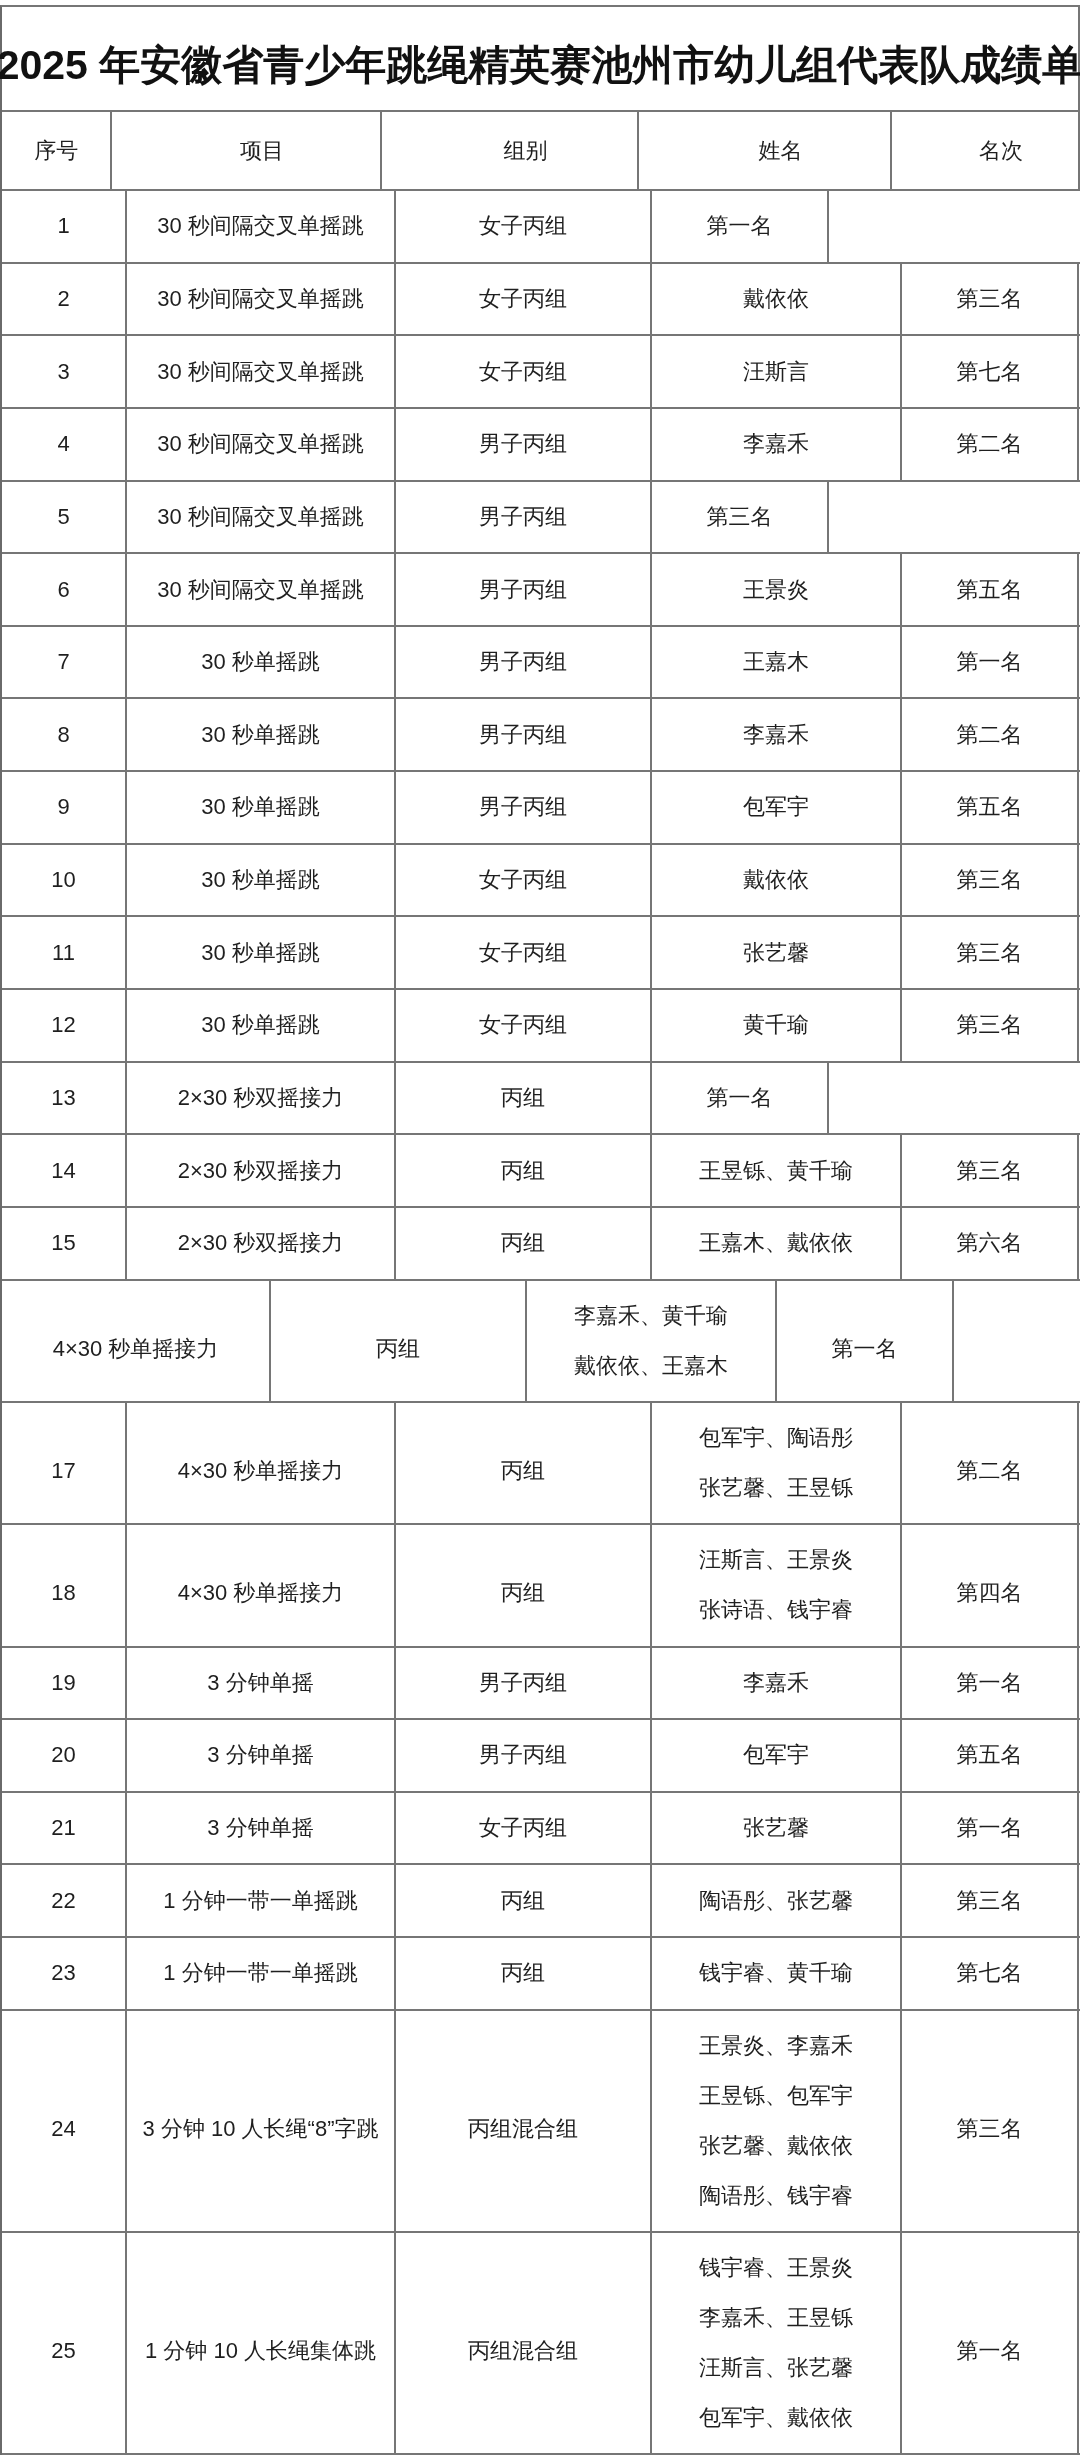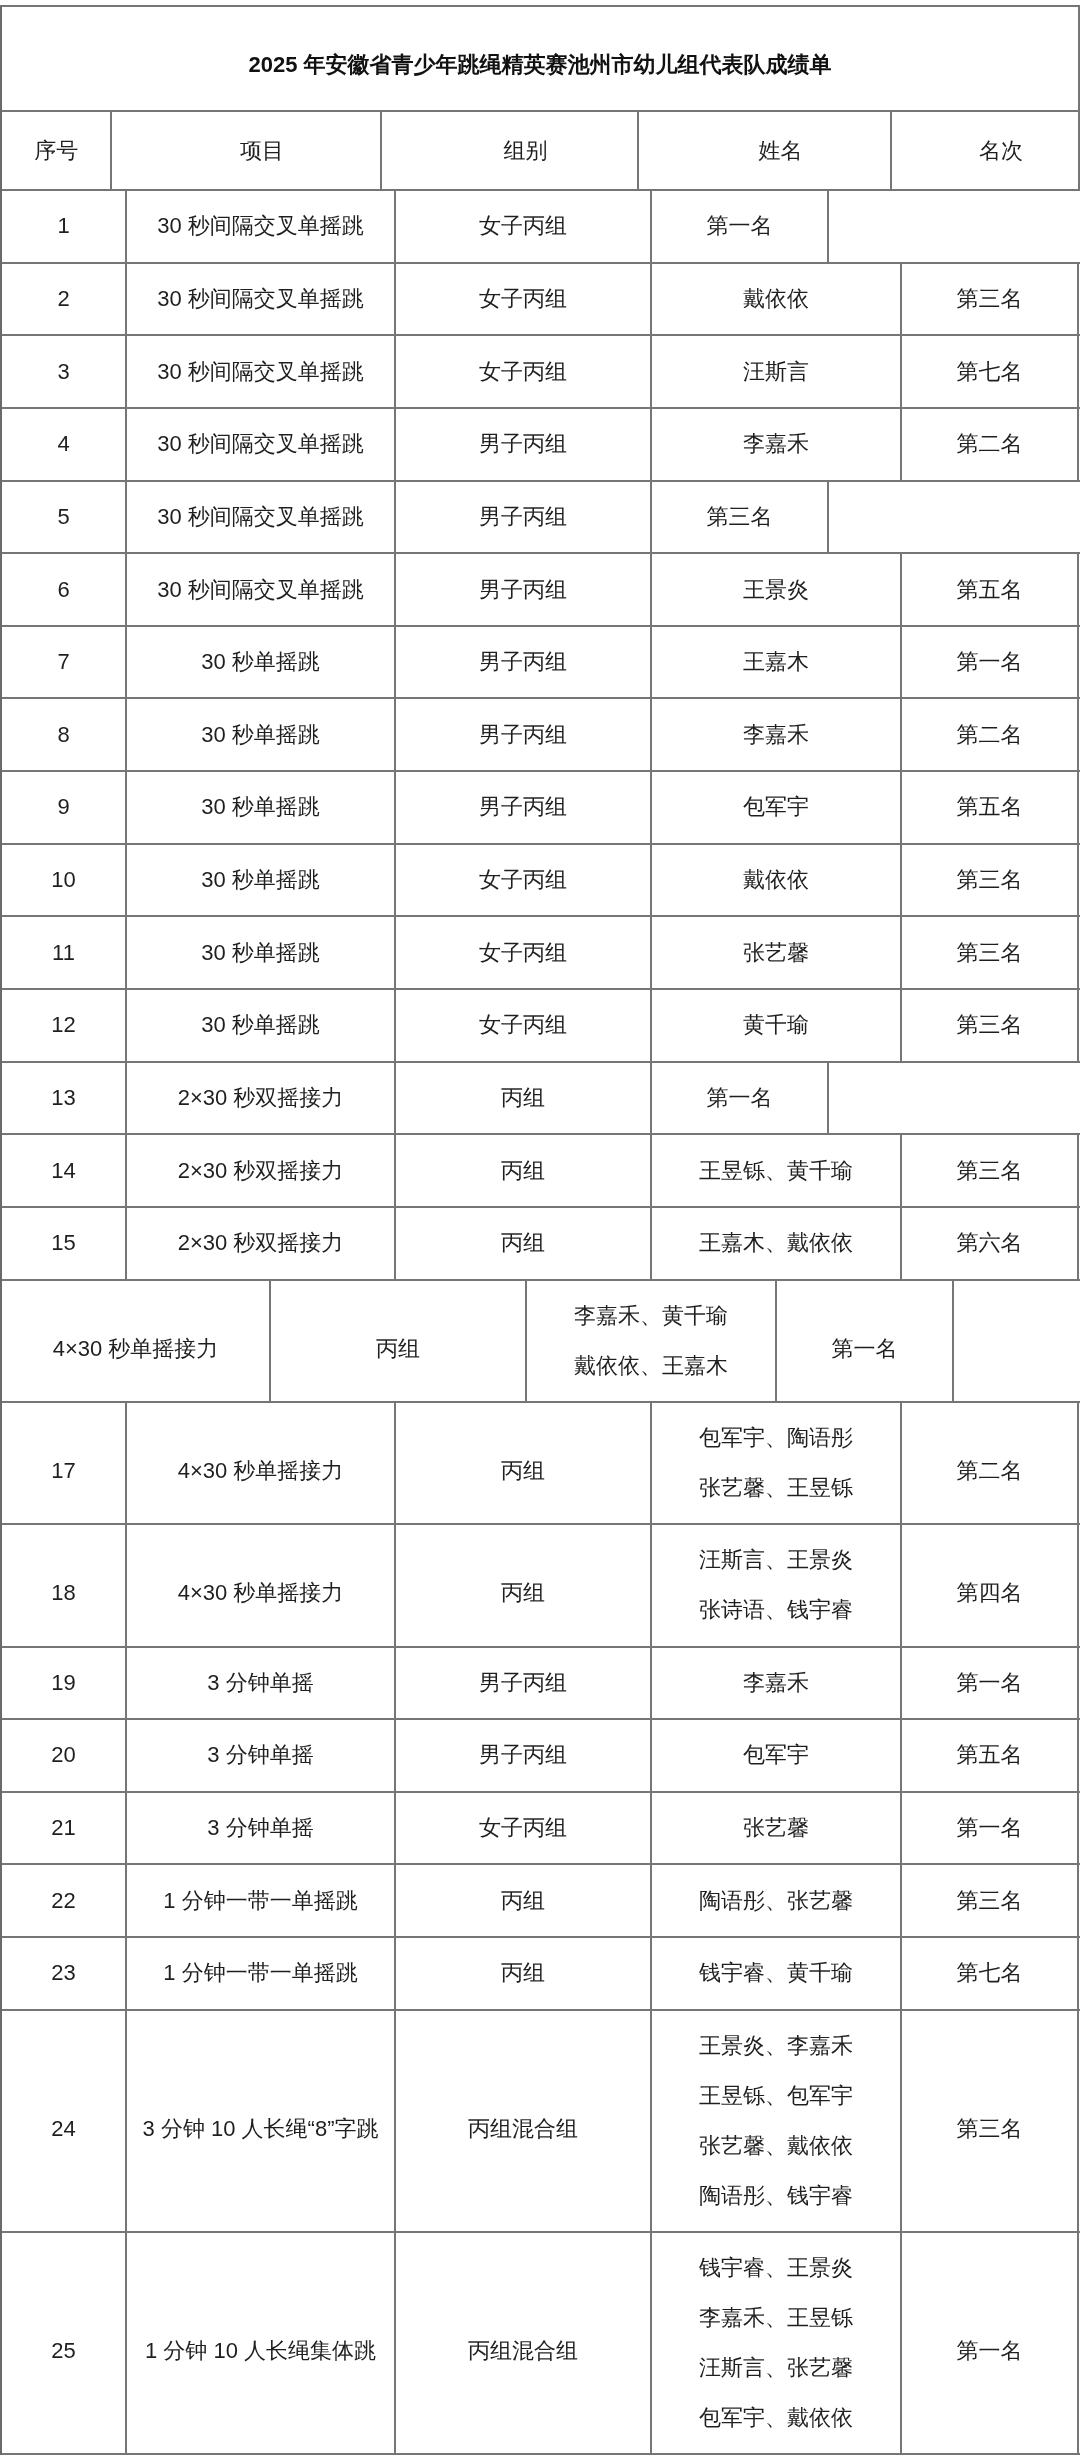--- a/index.html
+++ b/index.html
@@ -43,21 +43,21 @@
       display: flex;
       align-items: center;
       justify-content: center;
       text-align: center;
       font-size: 22px;
       line-height: 26px;
       white-space: nowrap;
     }
     .title-cell {
       width: 1078px;
-      font-size: 22px;
+      font-size: 41px;
       font-weight: bold;
       color: #111111;
       padding-top: 12px;
       letter-spacing: 0px;
     }
     .c1 { width: 125px; }
     .c2 { width: 269px; }
     .c3 { width: 256px; }
     .c4 { width: 250px; flex-direction: column; }
     .c5 { width: 177px; text-align: center; }

